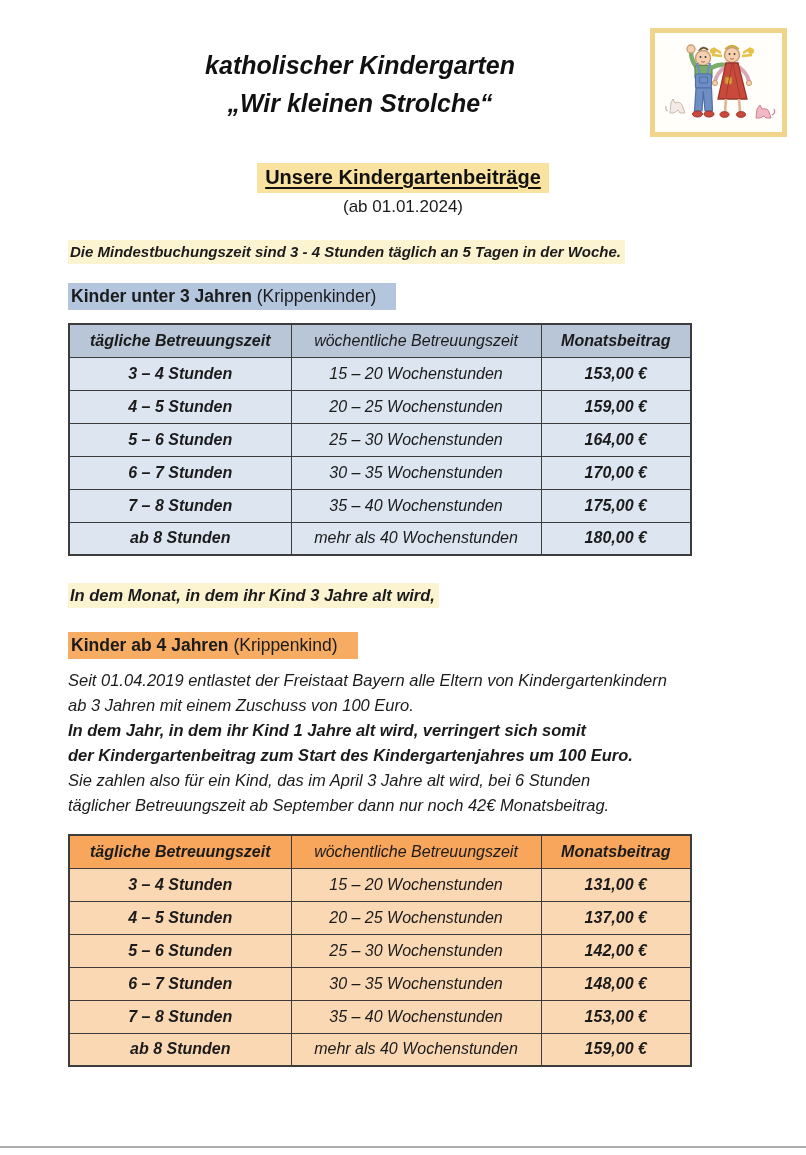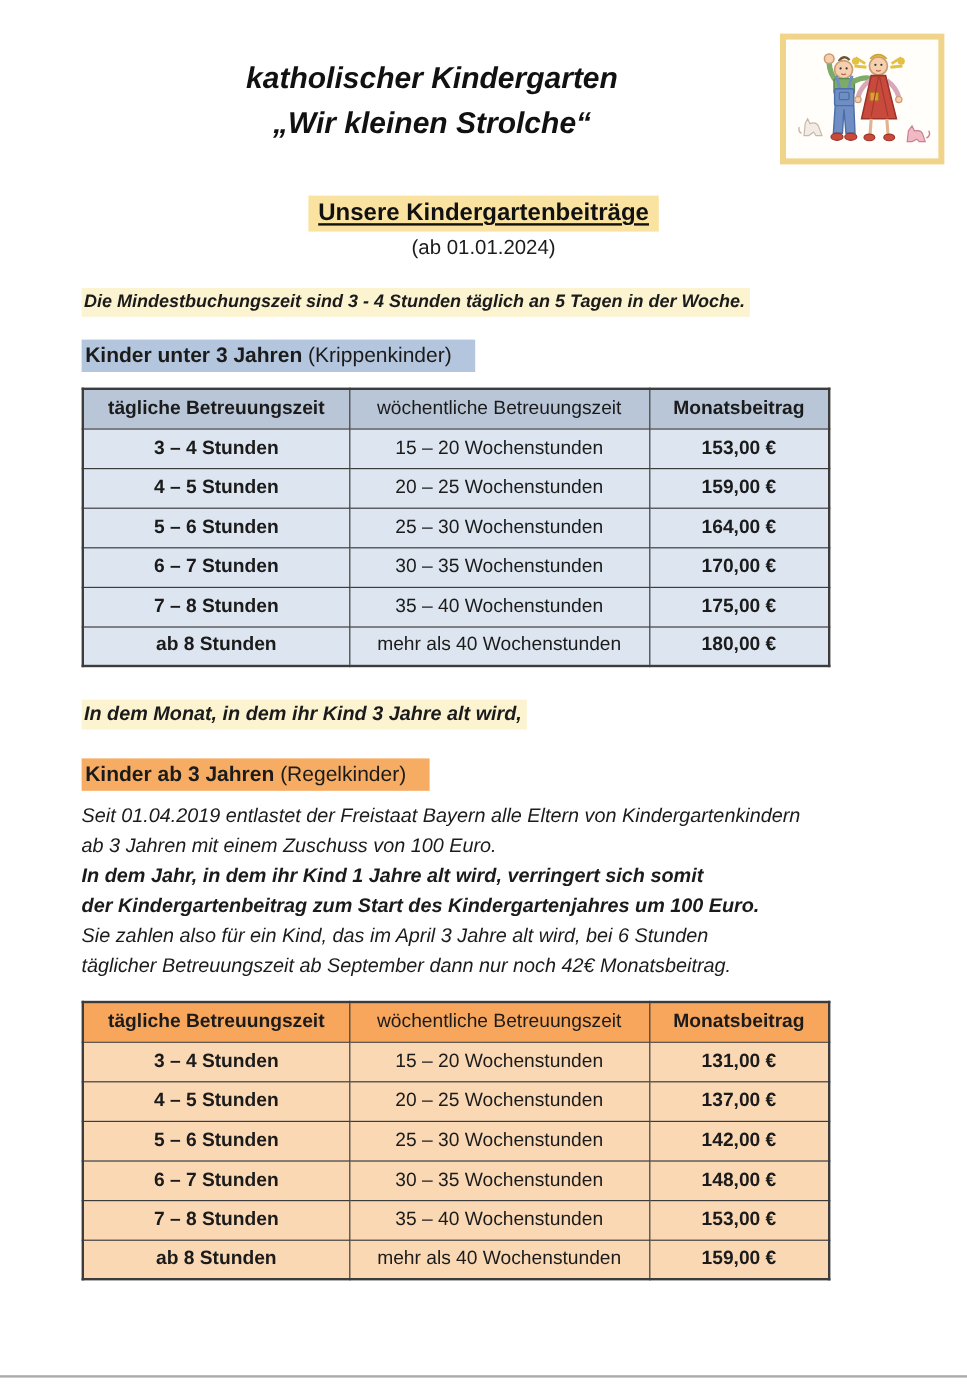--- a/index.html
+++ b/index.html
@@ -31,21 +31,21 @@
     display:inline; background:var(--highlight-yellow); padding:3px 4px 4px 2px;
   }
   .notice { font-size:15px; font-weight:bold; font-style:italic; white-space:nowrap; }
   .section-head { margin-top:26px; font-size:17.5px; white-space:nowrap; }
   .section-head .sec-bold { font-weight:bold; }
   .sec-chip { display:inline; padding:3px 20px 4px 3px; }
   .chip-blue { background:var(--krippe-section-bg); }
   .chip-orange { background:var(--regel-section-bg); }
 
   
-  table { border-collapse:collapse; width:622px; margin-top:16px; table-layout:fixed; }
+  table { border-collapse:collapse; width:622px; margin-top:16px; table-layout:fixed;font-style:italic; }
   table, th, td { border:1.7px solid #3c3c3c; }
   table { border-width:2px; }
   th, td { height:33px; text-align:center; vertical-align:middle; font-size:16px; padding:0; }
   col.c1 { width:222px; } col.c2 { width:250px; } col.c3 { width:150px; }
   th { font-weight:bold; } th:nth-child(2) { font-weight:normal; }
   td:nth-child(1), td:nth-child(3) { font-weight:bold; }
   td:nth-child(2) { font-weight:normal; }
   .tbl-krippe th { background:var(--krippe-header-bg); }
   .tbl-krippe td { background:var(--krippe-row-bg); }
   .tbl-regel th { background:var(--regel-header-bg); }
@@ -184,21 +184,21 @@
             <td>180,00 €</td>
           </tr>
         </tbody>
     </table>
 
     <div class="note-2line">
       <div><span class="hl-yellow">In dem Monat, in dem ihr Kind 3 Jahre alt wird,</span></div>
     </div>
 
     <div class="section-head">
-      <span class="sec-chip chip-orange"><span class="sec-bold">Kinder ab 3 Jahren</span> <span>(Regelkinder)</span></span>
+      <span class="sec-chip chip-orange"><span class="sec-bold">Kinder ab 4 Jahren</span> <span>(Krippenkind)</span></span>
     </div>
 
     <div class="paragraph">
         <div>Seit 01.04.2019 entlastet der Freistaat Bayern alle Eltern von Kindergartenkindern</div>
         <div>ab 3 Jahren mit einem Zuschuss von 100 Euro.</div>
         <div class="b">In dem Jahr, in dem ihr Kind 1 Jahre alt wird, verringert sich somit</div>
         <div class="b">der Kindergartenbeitrag zum Start des Kindergartenjahres um 100 Euro.</div>
         <div>Sie zahlen also für ein Kind, das im April 3 Jahre alt wird, bei 6 Stunden</div>
         <div>täglicher Betreuungszeit ab September dann nur noch 42€ Monatsbeitrag.</div>
       </div>

